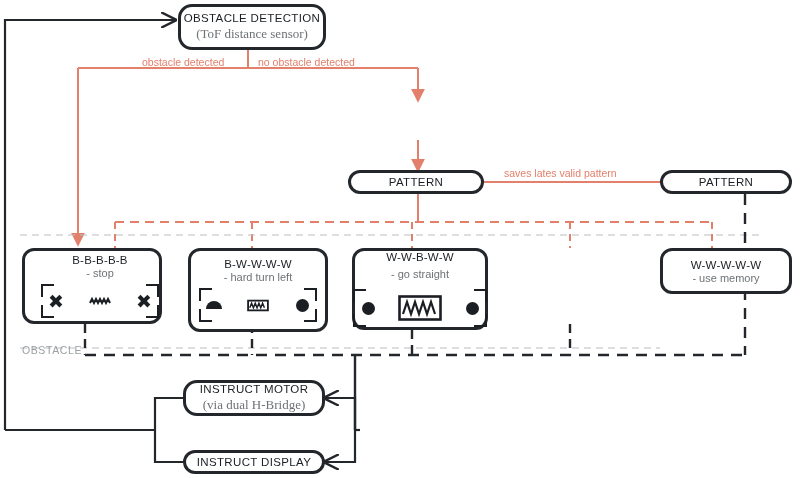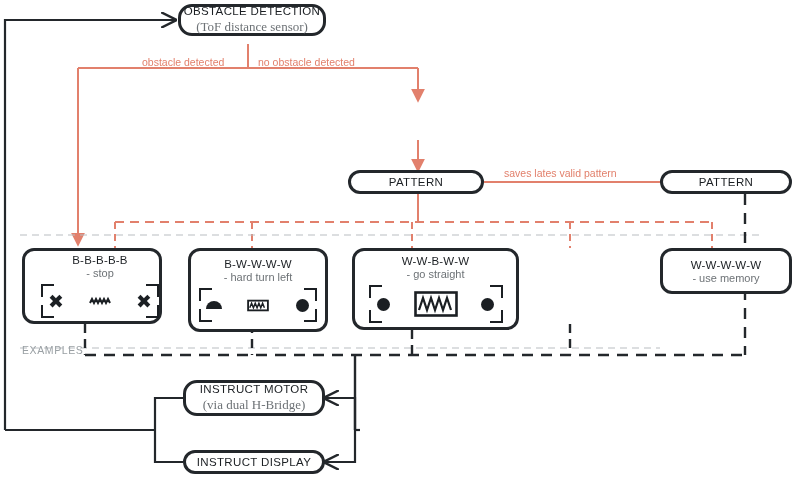--- a/index.html
+++ b/index.html
@@ -104,21 +104,21 @@
     <g>
       <path d="M155,430 L155,398 L183,398" fill="none" stroke="#23272b" stroke-width="2.2"></path>
       <path d="M155,430 L155,462 L183,462" fill="none" stroke="#23272b" stroke-width="2.2"></path>
       <path d="M355,430 L360,430" fill="none" stroke="#23272b" stroke-width="2.2"></path>
       <path d="M355,430 L355,430" fill="none" stroke="#23272b" stroke-width="2.2"></path>
       <path d="M355,430 L355,398 L325,398" fill="none" stroke="#23272b" stroke-width="2.2" marker-end="url(#arrBlk)"></path>
       <path d="M355,430 L355,462 L325,462" fill="none" stroke="#23272b" stroke-width="2.2" marker-end="url(#arrBlk)"></path>
     </g>
   </svg>
 
-  <div class="node" style="left:178px;top:4px;width:148px;height:32px;">
+  <div class="node" style="left:178px;top:4px;width:148px;height:46px;">
     <div class="t1">OBSTACLE DETECTION</div>
     <div class="t2">(ToF distance sensor)</div>
   </div>
 
 
   <div class="node pill" style="left:348px;top:170px;width:136px;height:24px;">
     <div class="t1">PATTERN</div>
   </div>
 
   <div class="node pill" style="left:660px;top:170px;width:132px;height:24px;">
@@ -172,21 +172,21 @@
           <rect x="1.2" y="1.2" width="21.6" height="10.6" fill="none" stroke="#1b1f23" stroke-width="2"></rect>
           <path d="M3,9 L5,4 L7,9 L9,4 L11,9 L13,4 L15,9 L17,4 L19,9" fill="none" stroke="#1b1f23" stroke-width="1.6"></path>
         </svg>
       </span>
       <span class="ic">
           <span class="ic-dot"></span>
         </span>
     </div>
   </div>
 
-  <div class="node pnode" style="left:352px;top:248px;width:167px;height:82px;">
+  <div class="node pnode" style="left:352px;top:248px;width:136px;height:82px;justify-content:space-between;">
     <div class="code">W-W-B-W-W</div>
     <div class="desc">- go straight</div>
     <div class="iconrow wide" style="height:38px;">
       <span class="brk tl"></span>
         <span class="brk bl"></span>
       <span class="brk tr"></span>
         <span class="brk br"></span>
       <span class="ic">
           <span class="ic-dot"></span>
         </span>
@@ -204,15 +204,15 @@
 
 
   <div class="node pnode" style="left:660px;top:248px;width:132px;height:46px;">
     <div class="code">W-W-W-W-W</div>
     <div class="desc">- use memory</div>
   </div>
 
   <div class="wlabel" style="left:142px;top:56px;">obstacle detected</div>
   <div class="wlabel" style="left:258px;top:56px;">no obstacle detected</div>
   <div class="wlabel" style="left:504px;top:167px;">saves lates valid pattern</div>
-  <div class="exlabel" style="left:22px;top:344px;">EXAMPLES</div>
+  <div class="exlabel" style="left:22px;top:344px;">OBSTACLE</div>
 
 </div>
 
 </body></html>

